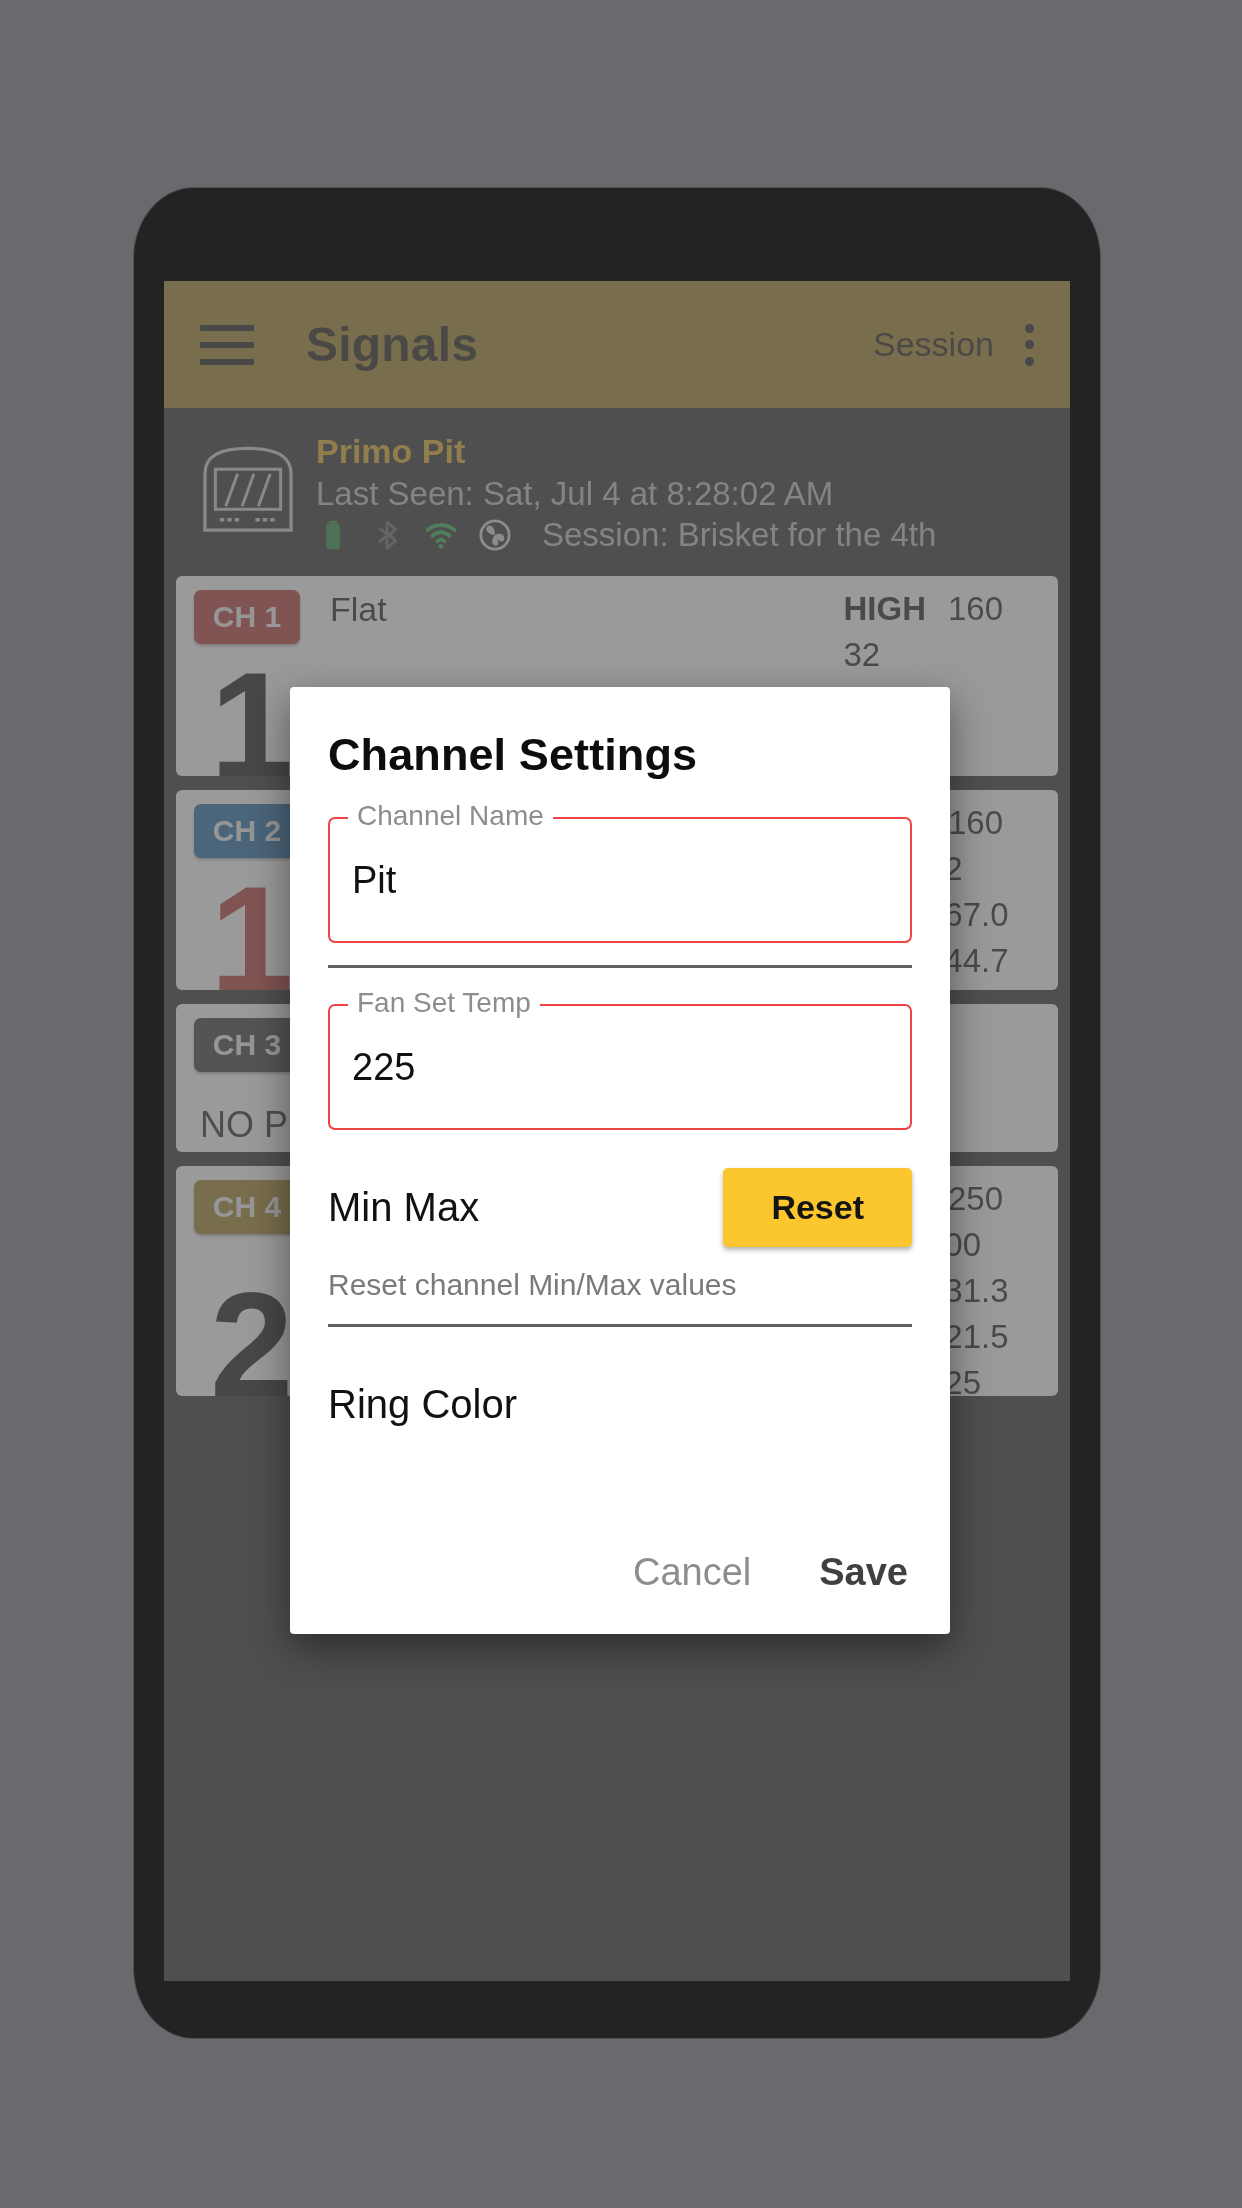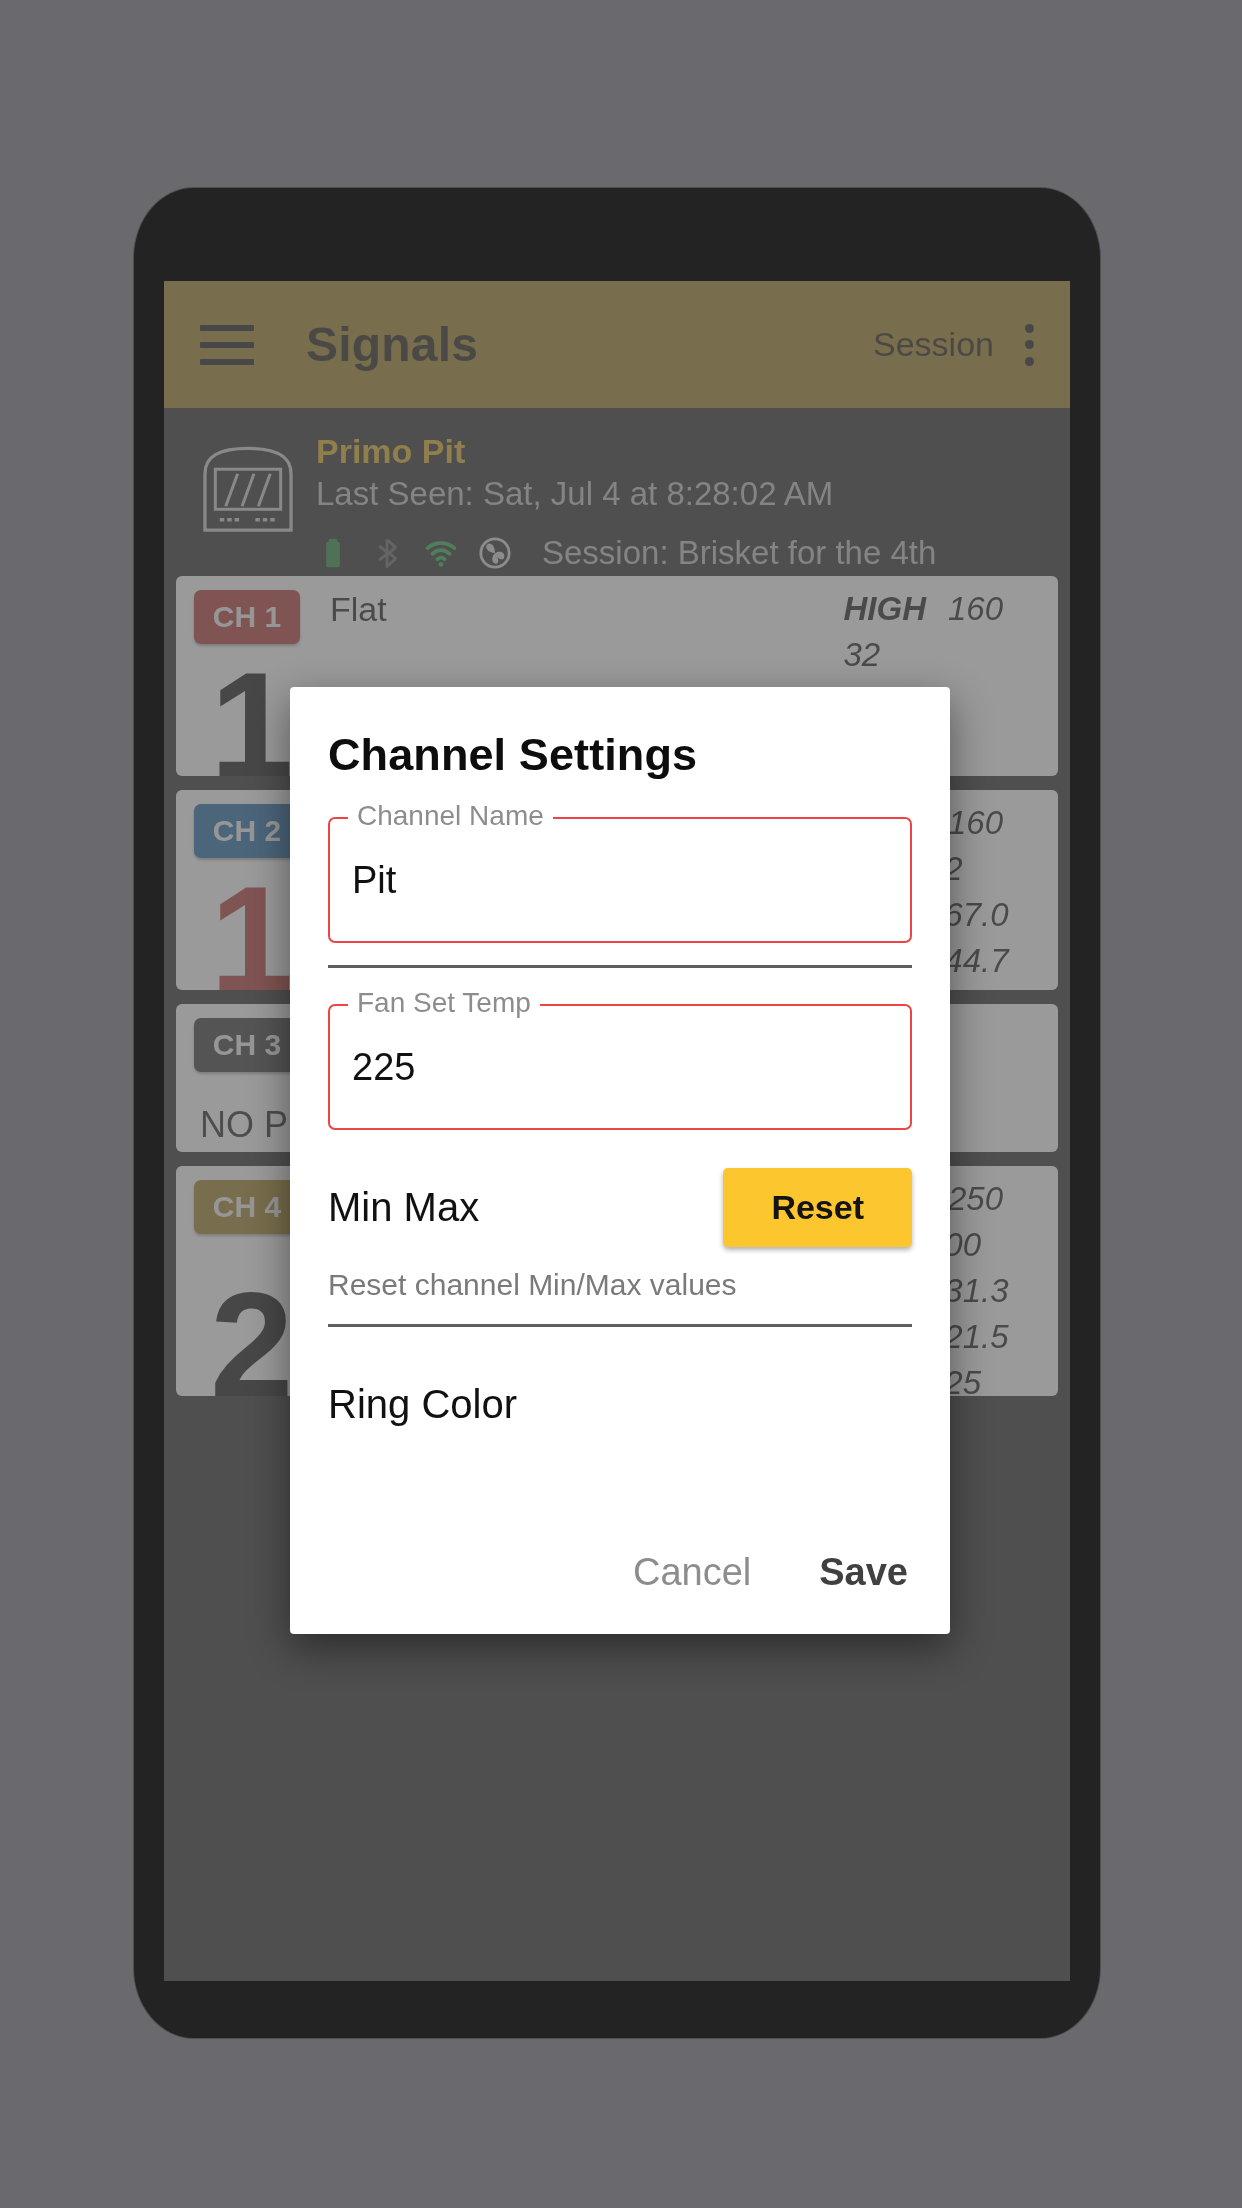--- a/index.html
+++ b/index.html
@@ -54,21 +54,21 @@
   .device-row {
     display: flex; align-items: flex-start;
     padding: 22px 18px 18px 18px;
     background: #1e1e1e;
     height: 168px;
   }
   .device-icon { width: 104px; height: 92px; flex: 0 0 104px; margin-top: 14px; margin-left: 14px; }
   .device-meta { margin-left: 16px; padding-top: 2px; }
   .device-name { font-size: 34px; color: #c99a18; font-weight: 700; line-height: 1.15; }
   .device-lastseen { font-size: 33px; color: #a8a8a8; line-height: 1.32; margin-top: 1px; }
-  .device-status { display: flex; align-items: center; gap: 20px; margin-top: 18px; }
+  .device-status { display: flex; align-items: center; gap: 20px; margin-top: 0; }
   .device-status .sicon { width: 34px; height: 34px; display: block; }
   .device-session { font-size: 33px; color: #a8a8a8; margin-left: 10px; }
 
   
   .cards { padding: 0 12px; }
   .card {
     position: relative;
     background: #e3e3e3;
     border-radius: 6px;
     margin-bottom: 14px;
@@ -77,21 +77,21 @@
     overflow: hidden;
   }
   .card.short { height: 148px; }
   .card-head { display: flex; align-items: flex-start; }
   .ch-badge {
     font-size: 30px; color: #d8d8d8; font-weight: 700;
     padding: 10px 18px; border-radius: 7px; min-width: 106px; text-align: center;
     box-shadow: 0 2px 3px rgba(0,0,0,.35);
   }
   .ch-label { font-size: 34px; color: #111; margin-left: 30px; margin-top: 0; }
-  .card-right { margin-left: auto; text-align: right; font-style: italic; }
+  .card-right { margin-left: auto; text-align: right; }
   .hl-row { display: flex; align-items: baseline; justify-content: flex-end; gap: 22px; }
   .hl-tag { font-size: 33px; font-weight: 700; color: #111; }
   .hl-val { font-size: 33px; color: #111; min-width: 92px; text-align: left; }
   .readout { font-size: 33px; color: #111; margin-top: 8px; text-align: left; }
   .bigtemp {
     position: absolute; left: 34px; bottom: -24px;
     font-size: 150px; font-weight: 700; color: #0a0a0a; line-height: 1;
   }
   .bigtemp.red { color: #9e2a26; }
   .noprobe { font-size: 36px; color: #1a1a1a; margin-top: 32px; margin-left: 6px; }

